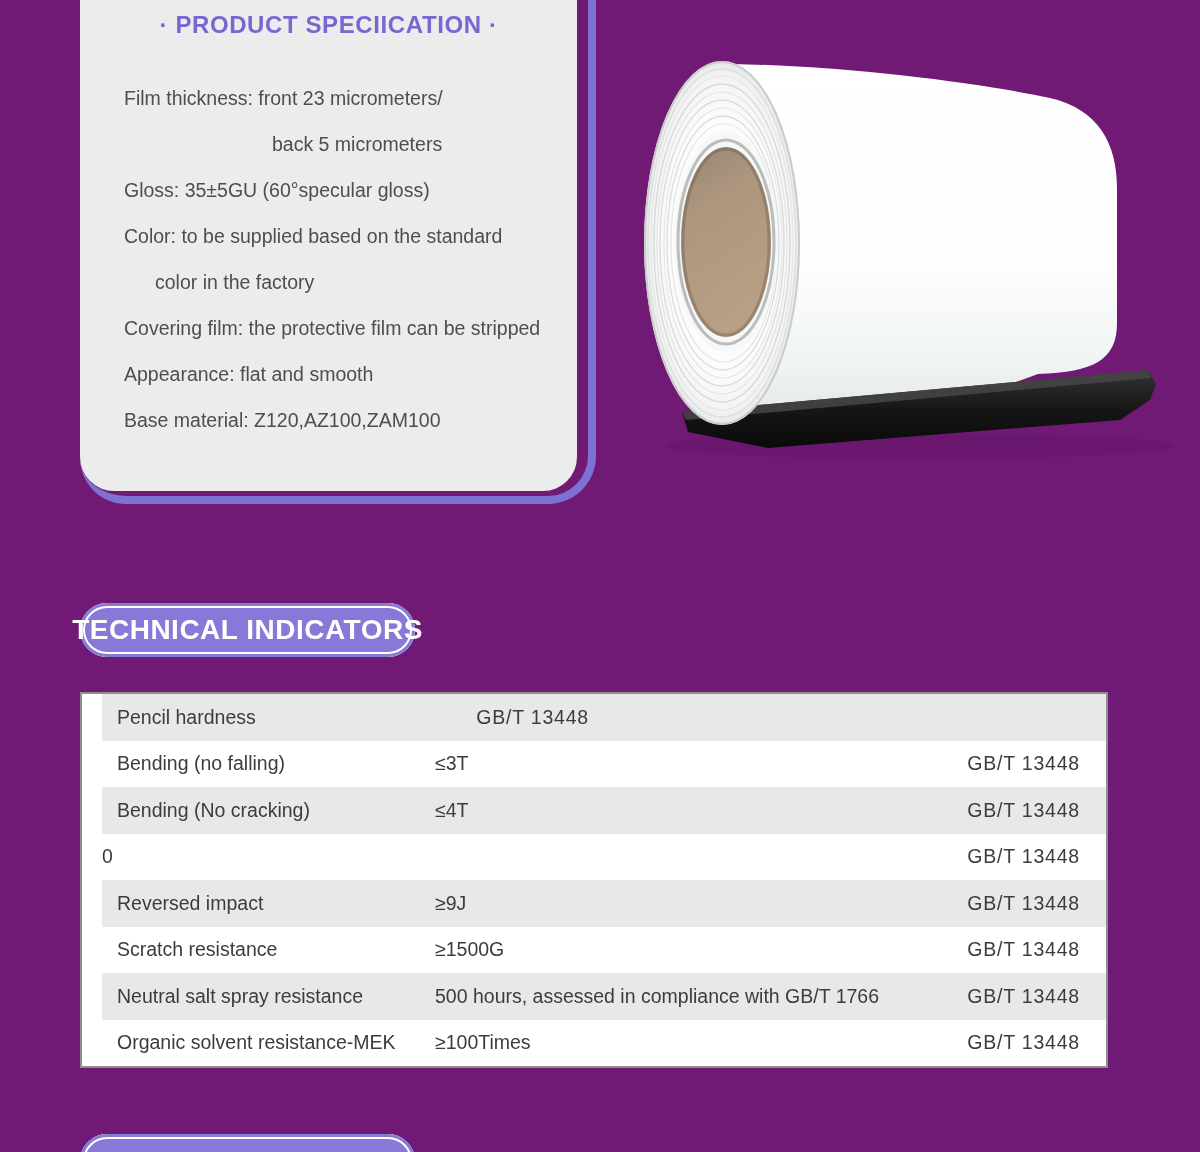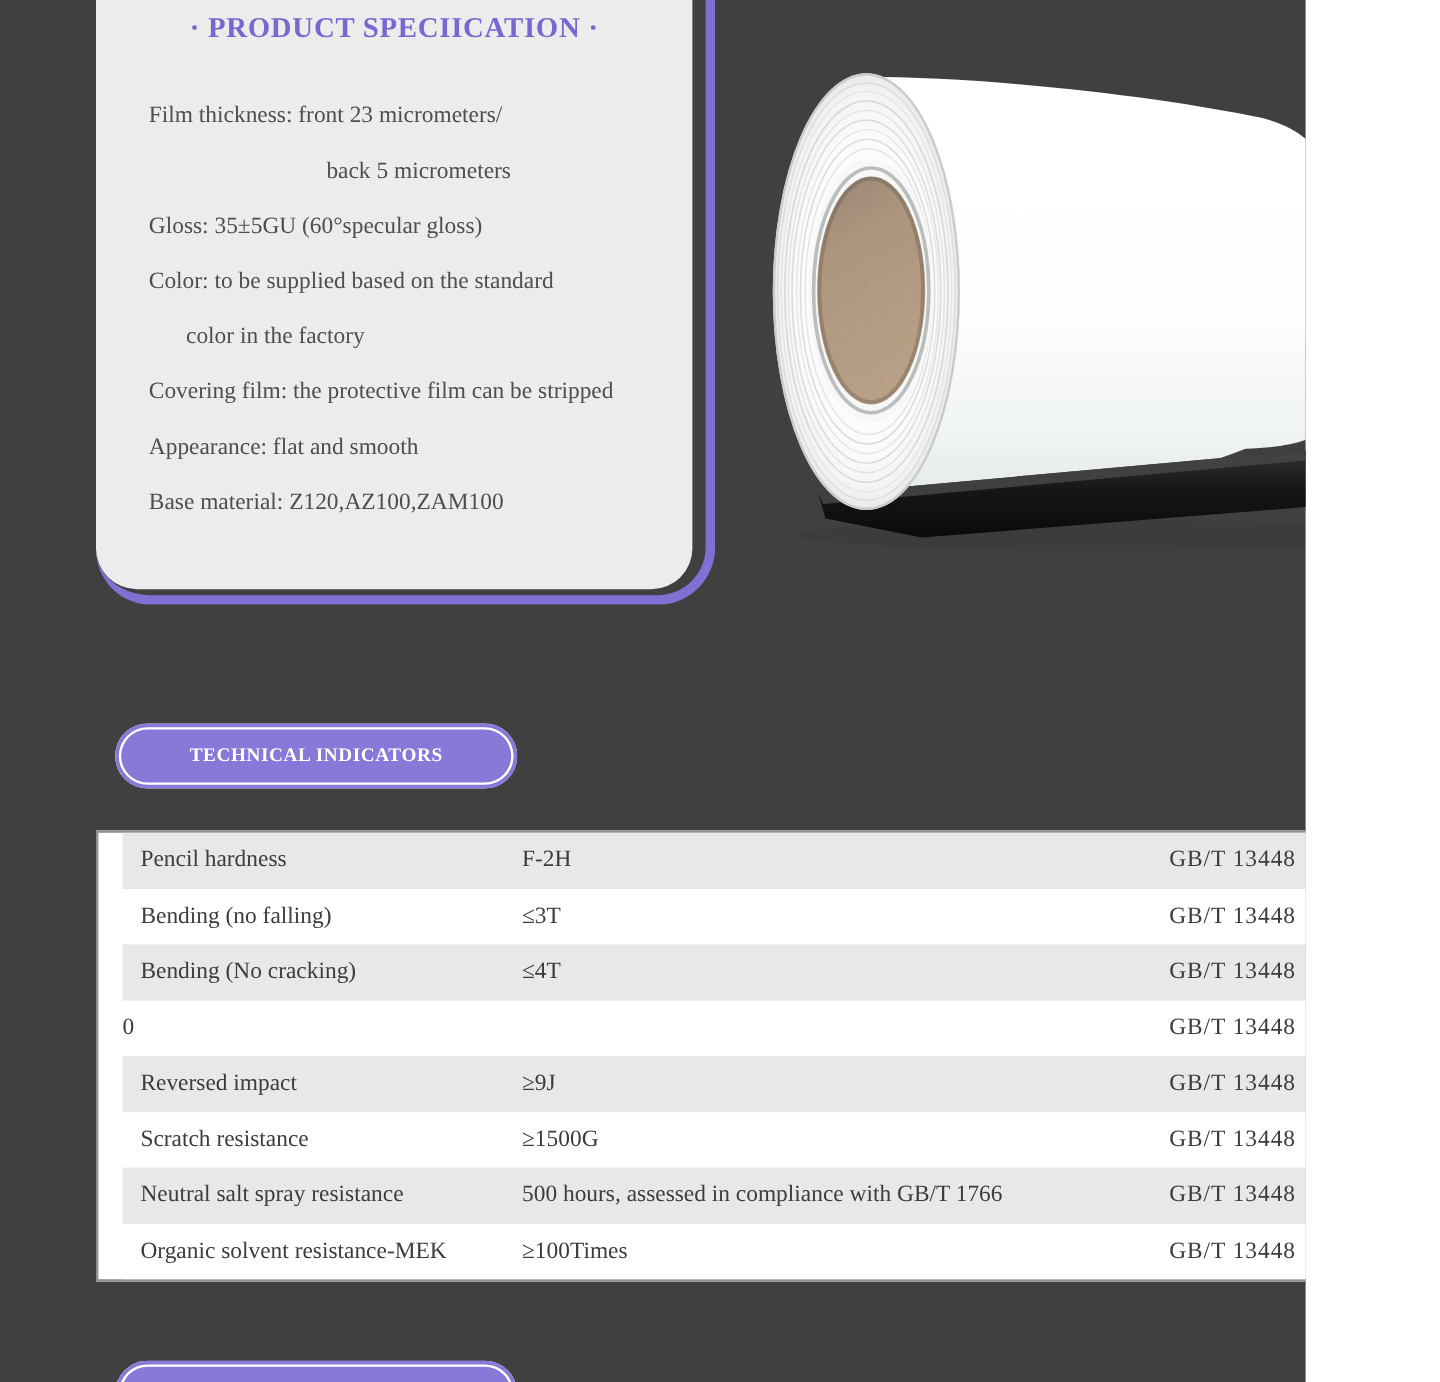--- a/index.html
+++ b/index.html
@@ -1,18 +1,18 @@
 <!DOCTYPE html>
 <html><head>
 <meta charset="utf-8">
 <style>
   html,body{margin:0;padding:0;background:#ffffff;}
   .page{
-    position:relative;width:1088px;height:1152px;overflow:hidden;
-    background:#404040;font-family:Liberation Serif, serif;
+    position:relative;width:1200px;height:1152px;overflow:hidden;
+    background:#701a75;font-family:Liberation Sans, sans-serif;
   }
 
   
   .spec-card-wrap{
     position:absolute;left:80px;top:0;width:516px;height:504px;
     box-sizing:border-box;
     border-right:8px solid #7E71D3;border-bottom:8px solid #7E71D3;
     border-radius:0 0 48px 46px;
     padding:0 11px 5px 0;
   }
@@ -28,25 +28,25 @@
     margin-top:36px;padding-left:44px;
     font-size:19.5px;color:#4E4E4E;
   }
   .spec-line{height:46px;line-height:46px;white-space:nowrap;}
 
   
   .coil-svg{position:absolute;left:600px;top:38px;}
 
   
   .pill{
-    position:absolute;left:96px;width:335px;height:54px;
+    position:absolute;left:80px;width:335px;height:54px;
     background:#8679D7;border-radius:28px;
     box-shadow:inset 0 0 0 3px #8679D7, inset 0 0 0 5px #ffffff;
     display:flex;align-items:center;justify-content:center;
-    color:#ffffff;font-size:16px;font-weight:bold;letter-spacing:0.5px;
+    color:#ffffff;font-size:28px;font-weight:bold;letter-spacing:0.5px;
     white-space:nowrap;
   }
   .pill-tech{top:603px;}
   .pill-bottom{top:1134px;}
 
   
   .t-table{
     position:absolute;left:80px;top:692px;width:1028px;
     box-sizing:border-box;border:2px solid #8F8F8F;background:#ffffff;
   }
@@ -146,21 +146,20 @@
         <ellipse cx="126" cy="204" rx="43" ry="93" fill="none" stroke="#5f5449" stroke-width="3" opacity="0.35"></ellipse>
       </g>
     </g>
   </svg>
 
   <div class="pill pill-tech">TECHNICAL INDICATORS</div>
 
   <div class="t-table">
       <div class="t-row odd">
         <div class="t-cell property">Pencil hardness</div>
-        <div class="t-cell value">F-2H</div>
         <div class="t-cell standard">GB/T 13448</div>
       </div>
       <div class="t-row even">
         <div class="t-cell property">Bending (no falling)</div>
         <div class="t-cell value">≤3T</div>
         <div class="t-cell standard">GB/T 13448</div>
       </div>
       <div class="t-row odd">
         <div class="t-cell property">Bending (No cracking)</div>
         <div class="t-cell value">≤4T</div>

